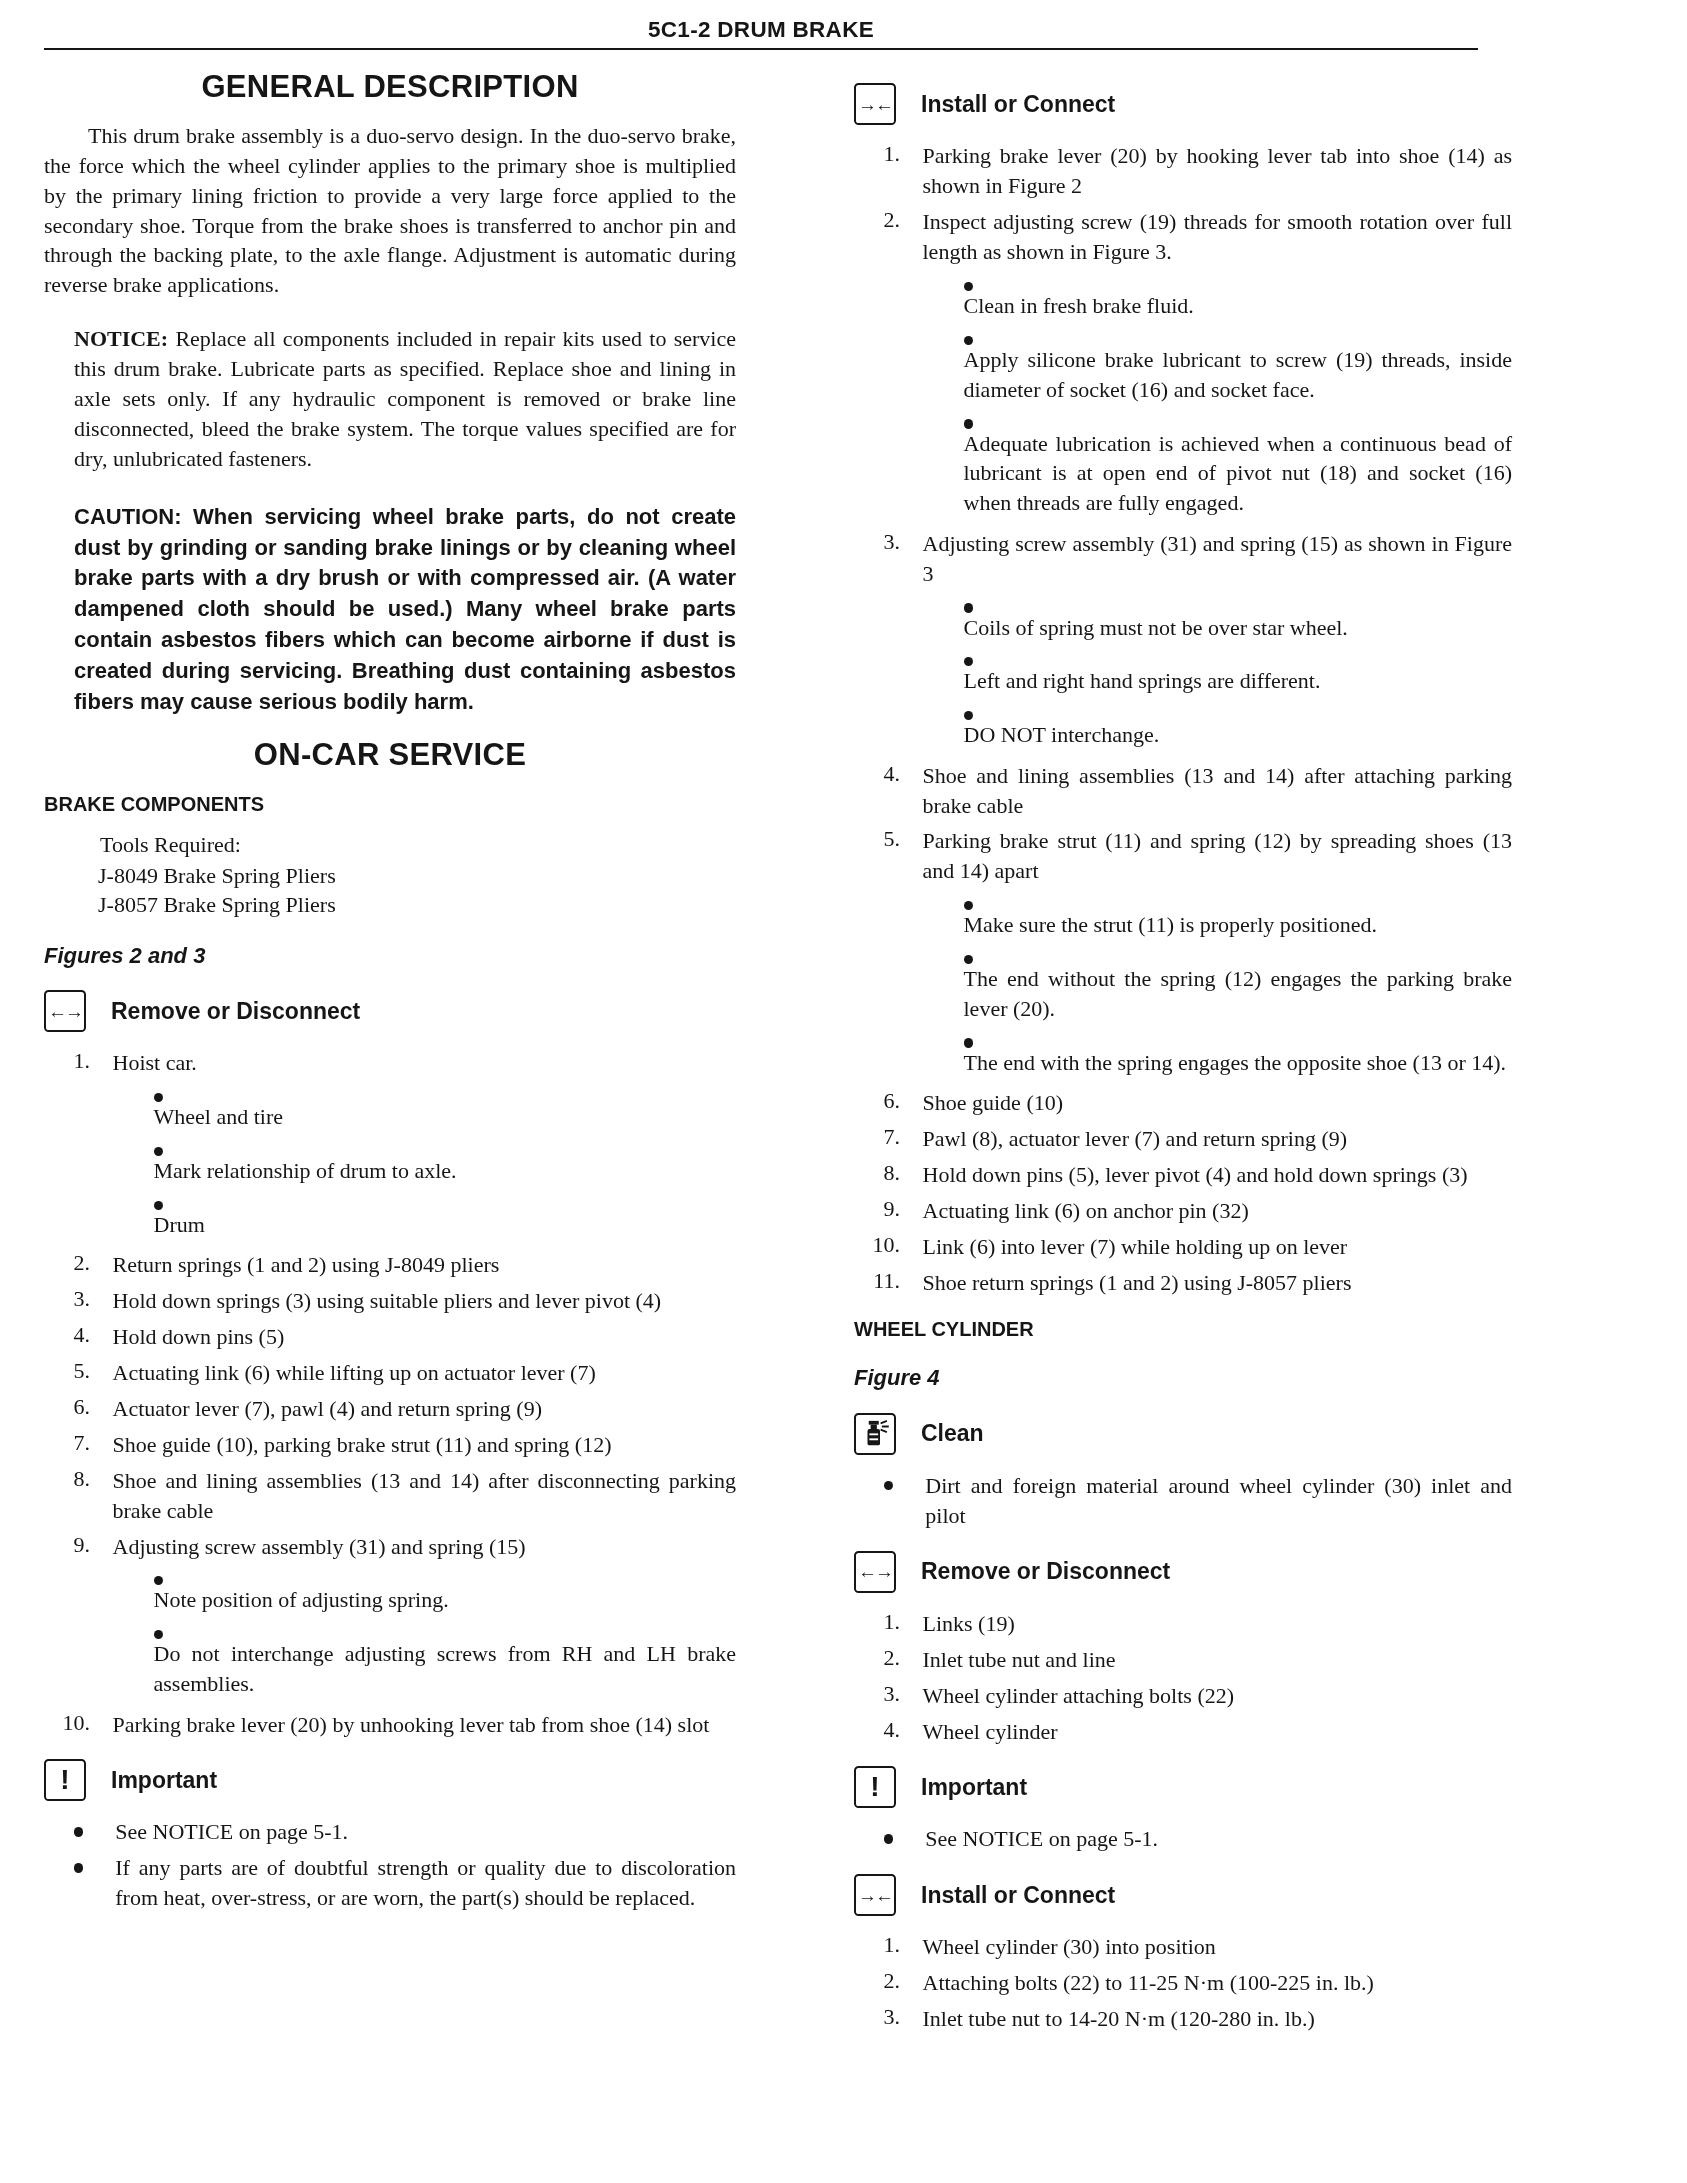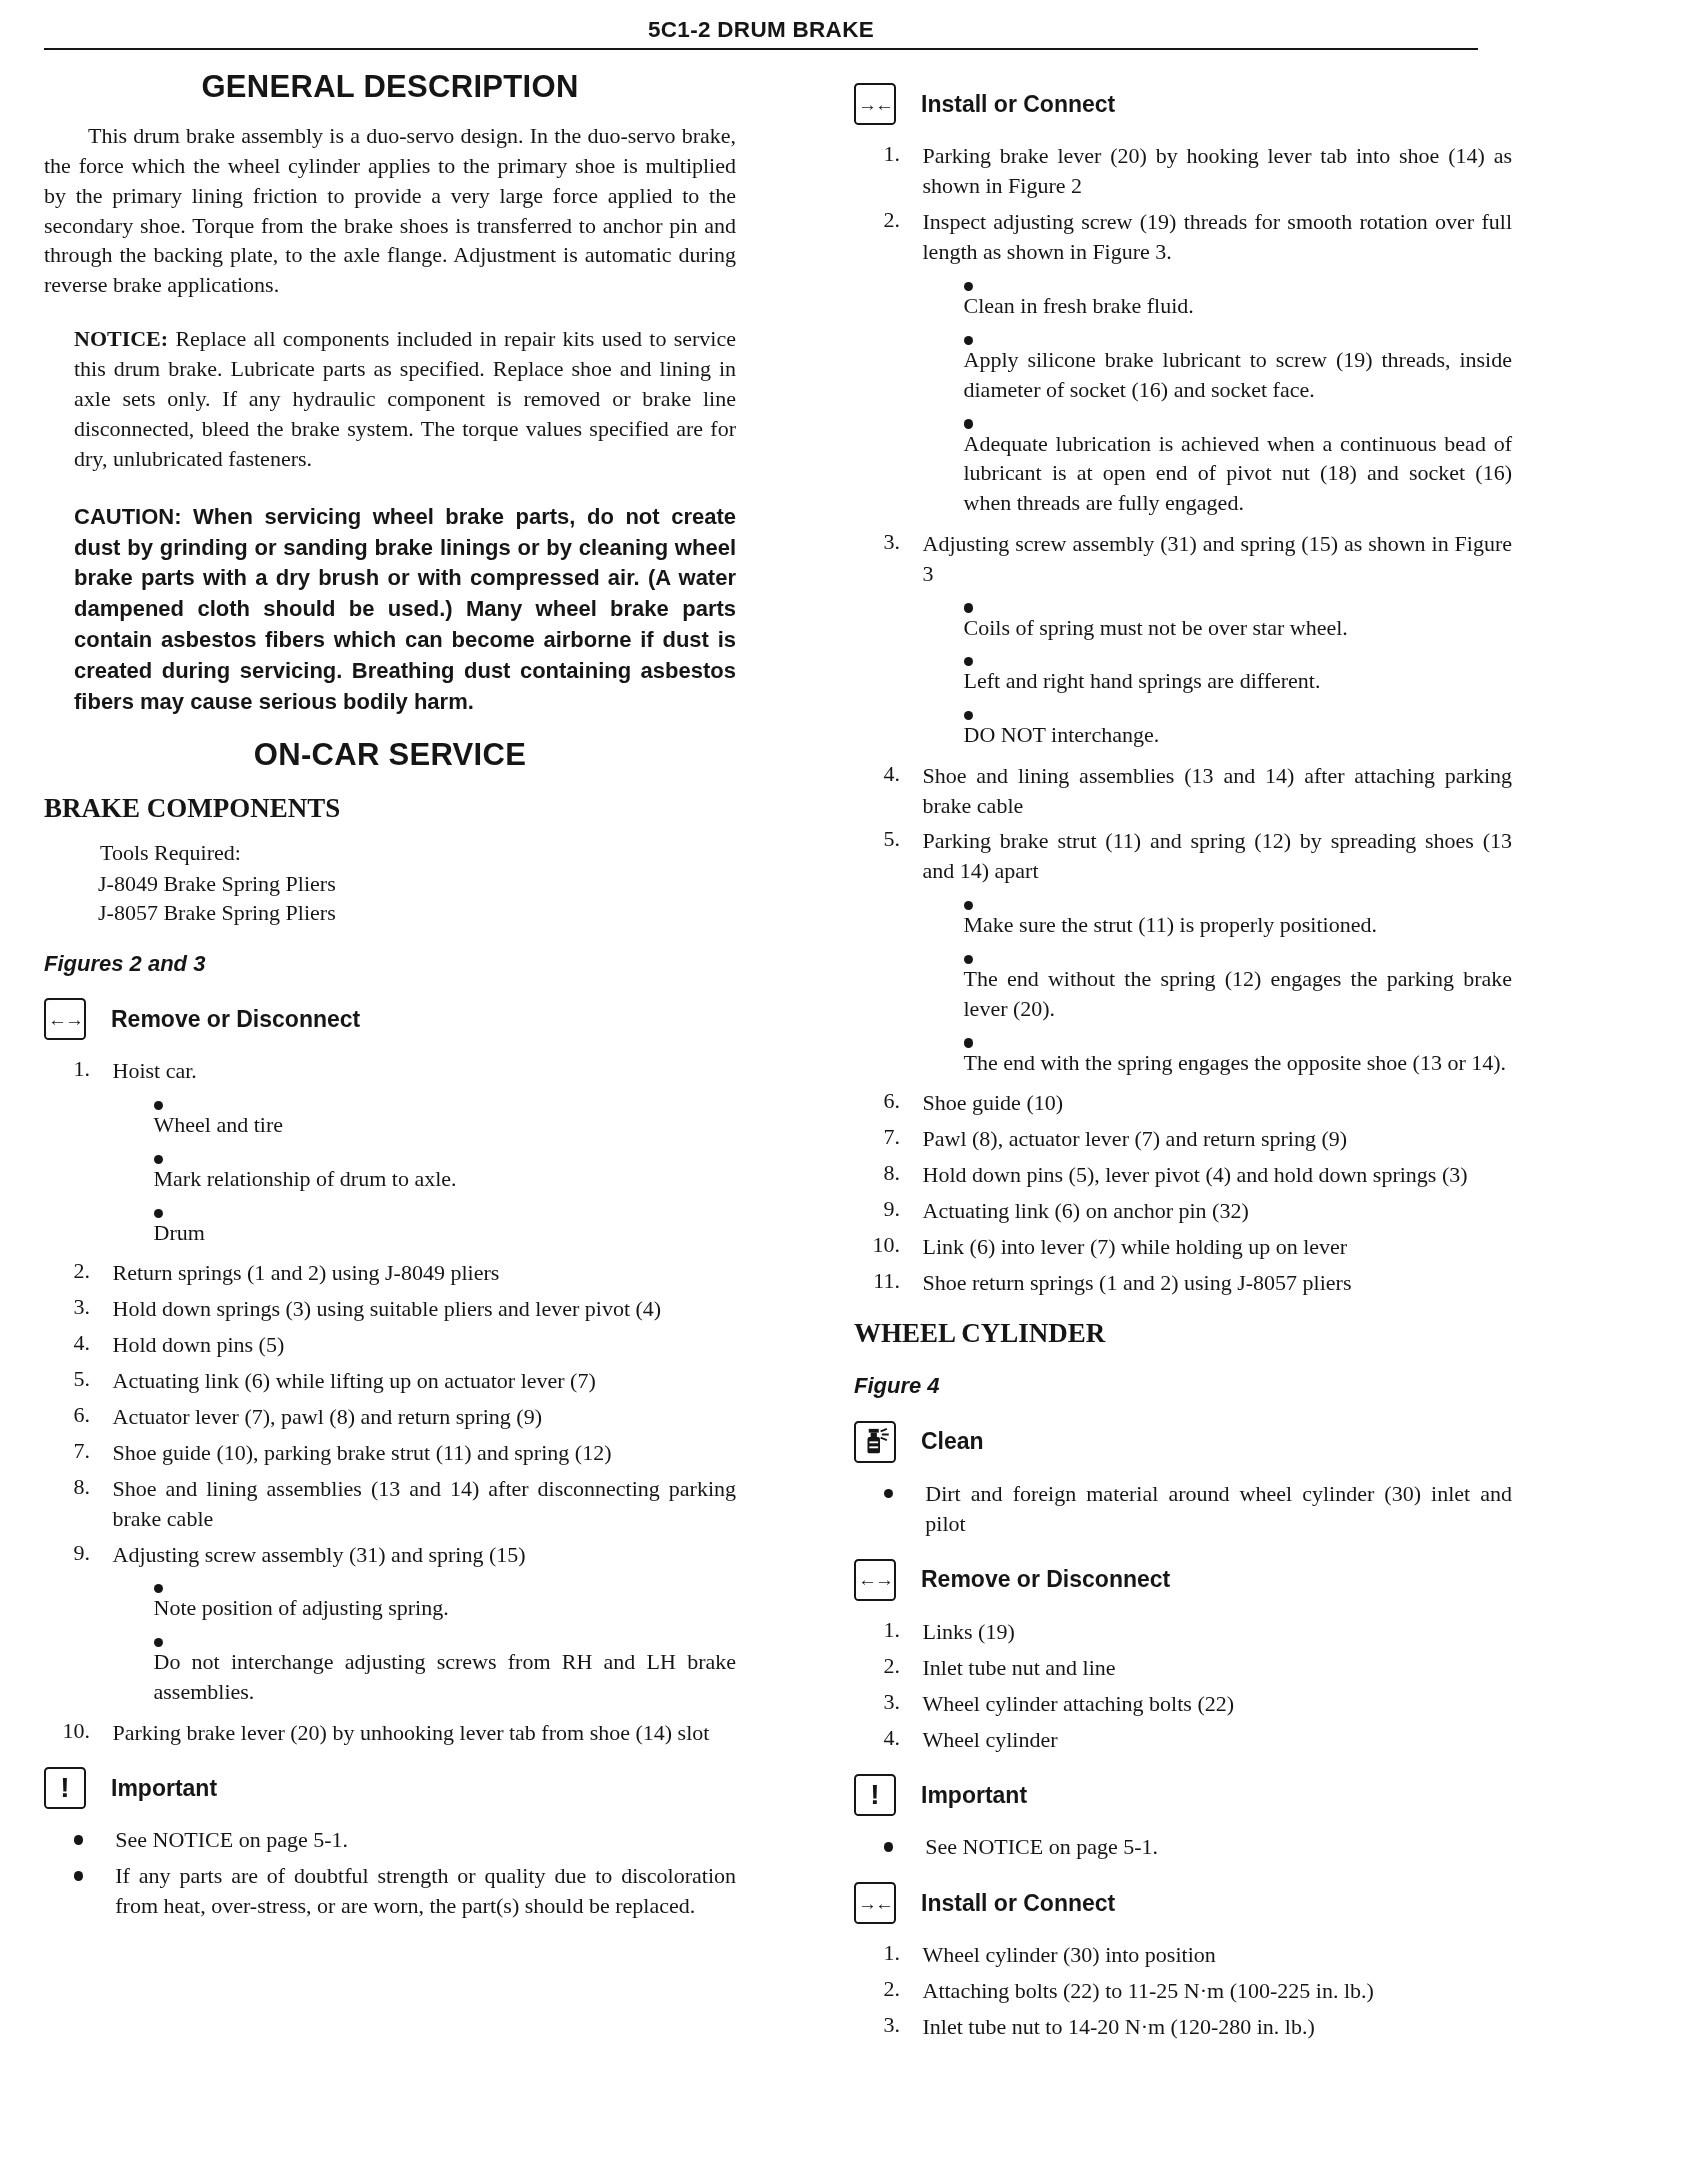--- a/index.html
+++ b/index.html
@@ -25,22 +25,22 @@
   .col-left  { width:692px; flex-shrink:0; }
   .col-right { width:658px;  flex-shrink:0; }
 
   h1 {
     font-family:"Liberation Sans", sans-serif;
     font-size:31px; text-align:center;
     margin:5.3px 0 16px; letter-spacing:0.3px;
   }
   h1.spaced { margin-top:20px; }
   h2 {
-    font-family:Liberation Serif, serif;
-    font-size:27px; margin:20px 0 13.2px;
+    font-family:Liberation Sans, sans-serif;
+    font-size:20px; margin:20px 0 13.2px;
   }
 
   p { text-align:justify; line-height:1.36; }
   .intro { text-indent:44px; }
   .notice { margin:24px 0 0 30px; }
   .notice-label { font-weight:bold; }
   .caution {
     margin:28px 0 0 30px;
     font-family:"Liberation Sans", sans-serif;
     font-weight:bold; font-size:22px; line-height:1.4;
@@ -166,21 +166,21 @@
           <div class="num-item">
     <span class="num">5.</span>
     <div class="item-body">
       <div class="item-text">Actuating link (6) while lifting up on actuator lever (7)</div>
 
     </div>
   </div>
           <div class="num-item">
     <span class="num">6.</span>
     <div class="item-body">
-      <div class="item-text">Actuator lever (7), pawl (8) and return spring (9)</div>
+      <div class="item-text">Actuator lever (7), pawl (4) and return spring (9)</div>
 
     </div>
   </div>
           <div class="num-item">
     <span class="num">7.</span>
     <div class="item-body">
       <div class="item-text">Shoe guide (10), parking brake strut (11) and spring (12)</div>
 
     </div>
   </div>

